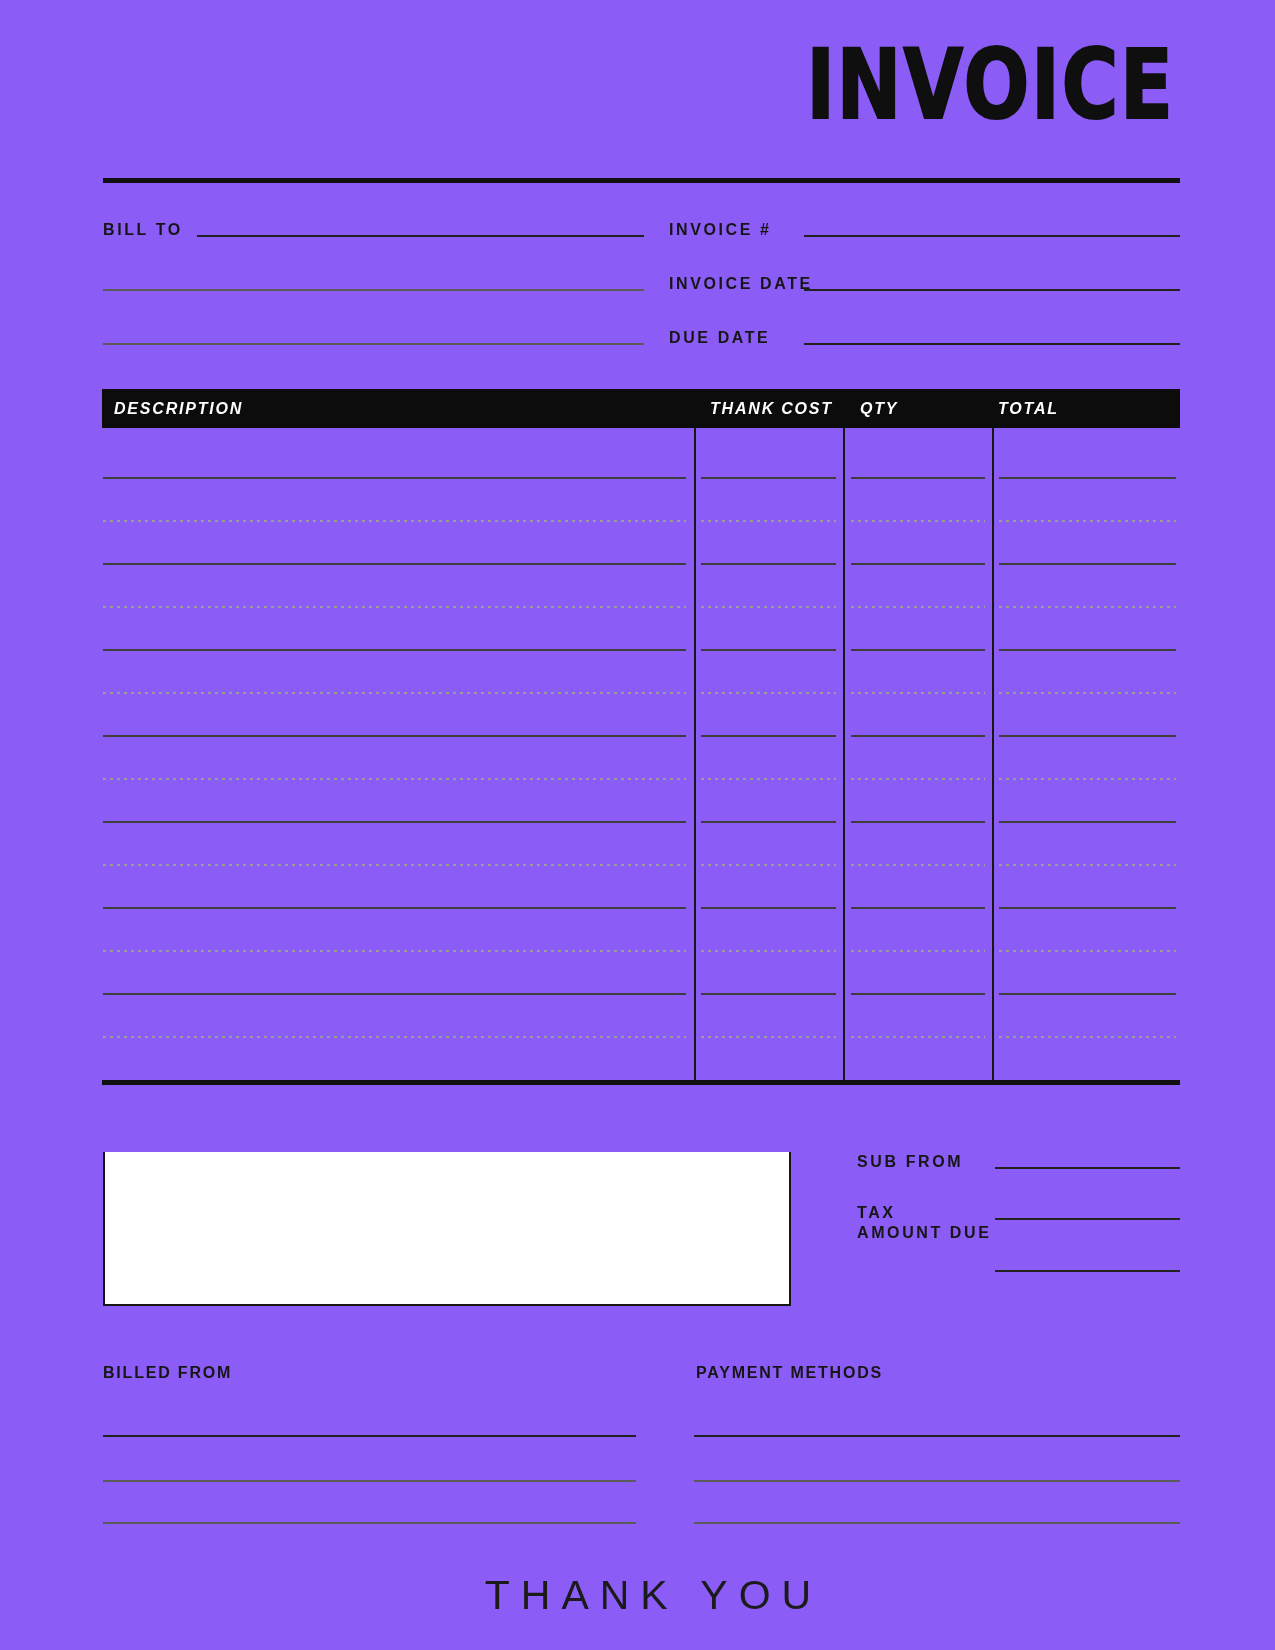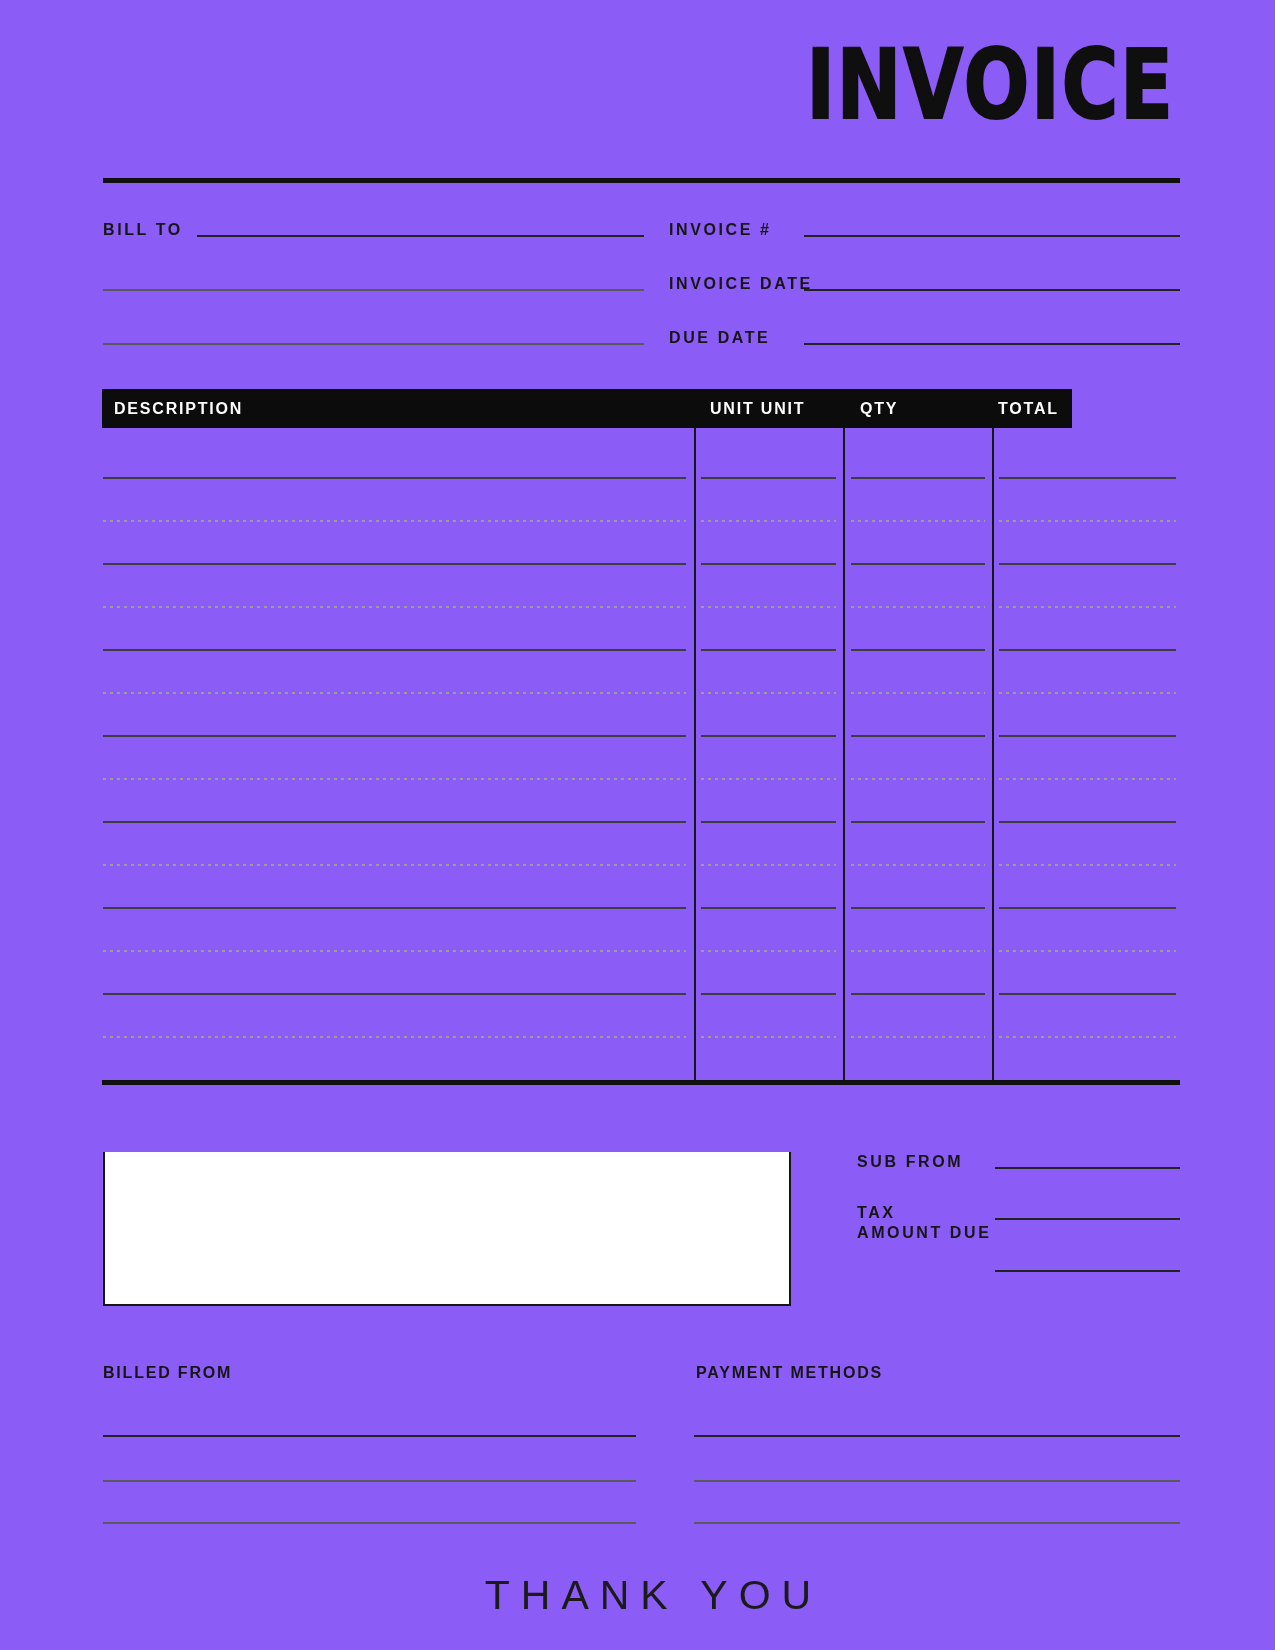--- a/index.html
+++ b/index.html
@@ -24,22 +24,23 @@
   }
   .vline { position:absolute; width:2px; background:#161616; }
   .title {
     position:absolute; top:36px; right:100px; font-size:97px; line-height:1;
     font-weight:bold; letter-spacing:2px; color:#0f0f0f;
     font-family:"DejaVu Sans","Liberation Sans",sans-serif;
     transform:scaleX(0.80); transform-origin:right top;
     -webkit-text-stroke:2px #0f0f0f;
   }
   .thead {
-    position:absolute; left:102px; top:389px; width:970px; height:39px;
+    position:absolute; left:102px; top:389px; width:1078px; height:39px;
     background:#0c0c0c;
+    font-style:italic;
   }
   .thead .lbl { color:#ffffff; top:11px; letter-spacing:1.8px; }
   .notes-bar {
     position:absolute; left:103px; top:1115px; width:688px; height:37px;
     background:#0c0c0c;
   }
   .notes-bar .lbl { color:#ffffff; top:10px; left:13px; letter-spacing:2.2px; }
   .notes-box {
     position:absolute; left:103px; top:1152px; width:688px; height:154px;
     border-left:2px solid #161616; border-right:2px solid #161616;
@@ -69,21 +70,21 @@
   <div class="fill-line" style="left:804px; top:235px; width:376px;"></div>
 
   <div class="lbl" style="left:669px; top:275px;">INVOICE DATE</div>
   <div class="fill-line" style="left:804px; top:289px; width:376px;"></div>
 
   <div class="lbl" style="left:669px; top:329px;">DUE DATE</div>
   <div class="fill-line" style="left:804px; top:343px; width:376px;"></div>
 
   <div class="thead">
     <div class="lbl lbl-cond" style="left:12px;">DESCRIPTION</div>
-    <div class="lbl lbl-cond" style="left:608px;">UNIT UNIT</div>
+    <div class="lbl lbl-cond" style="left:608px;">THANK COST</div>
     <div class="lbl lbl-cond" style="left:758px;text-align:right;">QTY</div>
     <div class="lbl lbl-cond" style="left:896px;">TOTAL</div>
   </div>
 
   <div class="vline" style="left:694px; top:428px; height:654px;"></div>
   <div class="vline" style="left:843px; top:428px; height:654px;"></div>
   <div class="vline" style="left:992px; top:428px; height:654px;"></div>
 
   <div id="row-lines">
       <div class="hairline" style="left: 103px; top: 477px; width: 583px;"></div>

